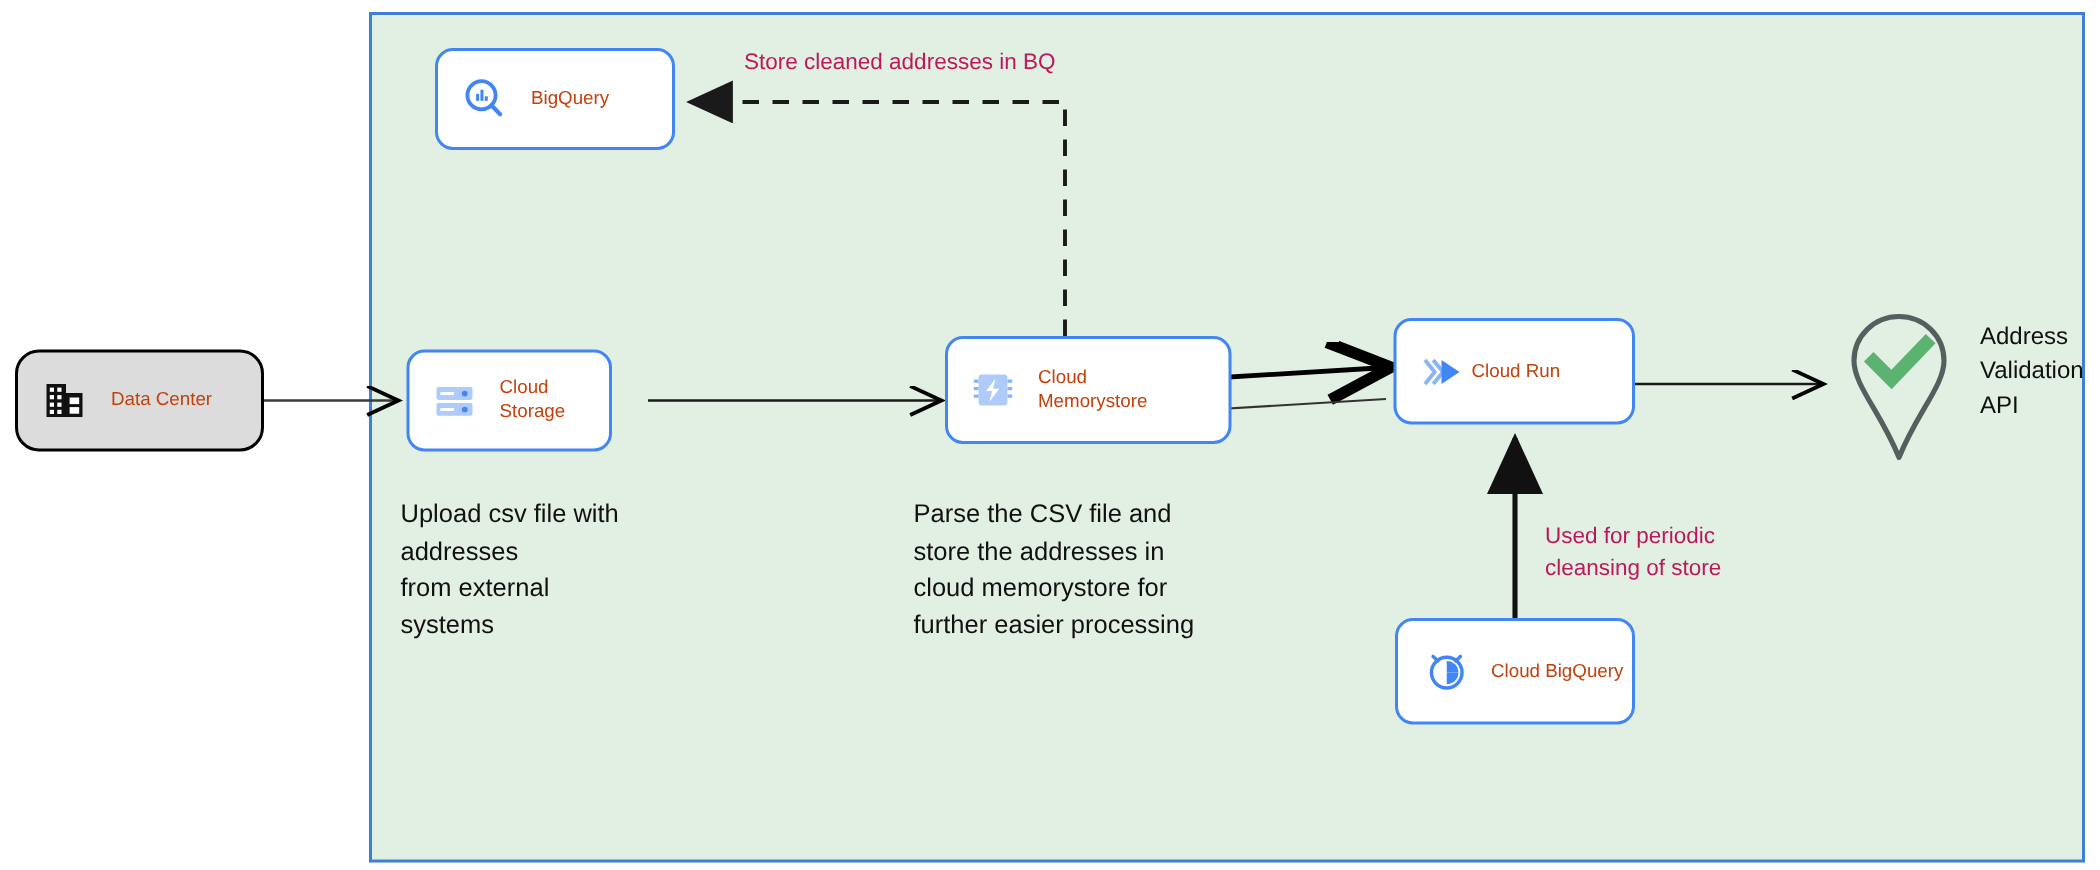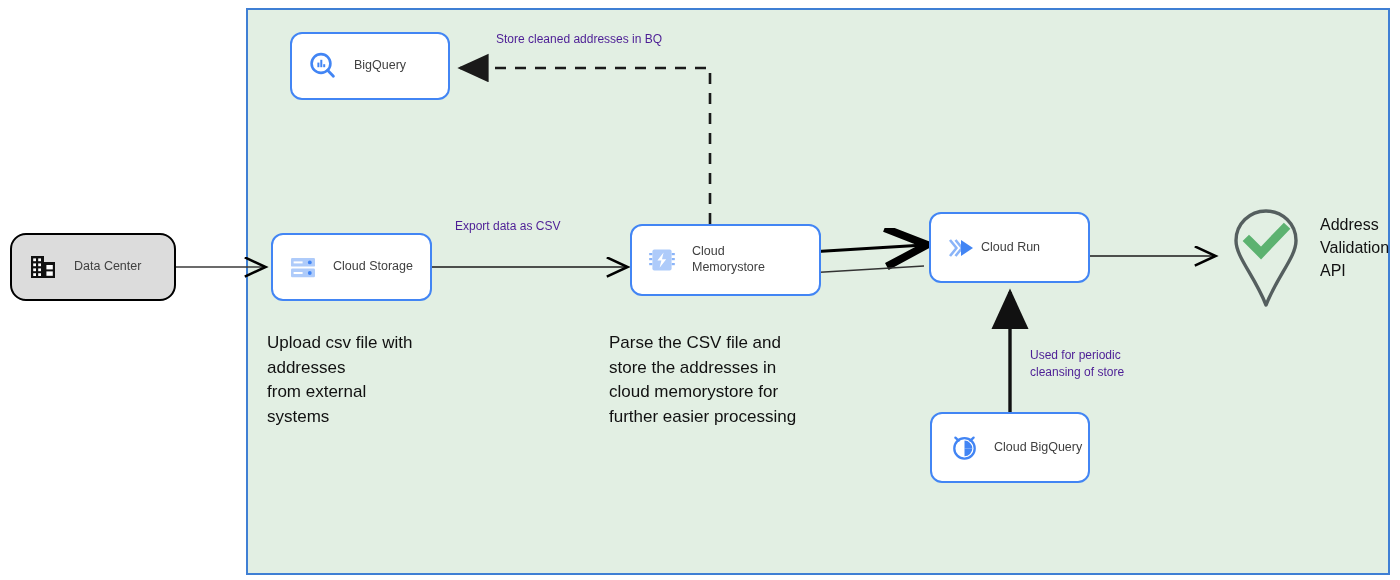--- a/index.html
+++ b/index.html
@@ -46,41 +46,41 @@
     border-radius: 16px;
   }
   .node-icon {
     flex: 0 0 auto;
     display: flex;
     align-items: center;
     justify-content: center;
   }
   .node-label {
     font-size: 12.5px;
-    color: #404040;
+    color: #c2410c;
     line-height: 1.25;
     white-space: pre-line;
   }
   .plain-icon-node {
     position: absolute;
     display: flex;
     flex-direction: row;
     align-items: flex-start;
   }
   .annot {
     position: absolute;
     font-size: 17px;
     color: #111111;
     line-height: 1.45;
     white-space: pre-line;
   }
   .edge-label {
     position: absolute;
-    font-size: 12px;
-    color: #4c1d95;
+    font-size: 15px;
+    color: #be185d;
     line-height: 1.4;
     white-space: pre-line;
   }
   svg.wires {
     position: absolute;
     left: 0;
     top: 0;
     width: 1400px;
     height: 580px;
     overflow: visible;
@@ -156,21 +156,21 @@
           <rect x="10.4" y="12.6" width="2" height="4.6"></rect>
           <rect x="13.3" y="9.8" width="2" height="7.4"></rect>
           <rect x="16.2" y="14.2" width="2" height="3"></rect>
         </g>
         <line x1="20.6" y1="20.2" x2="26.4" y2="26.2" stroke="#4285f4" stroke-width="2.8" stroke-linecap="round"></line>
       </svg>
     </span>
     <span class="node-label" style="margin-left:14px;">BigQuery</span>
   </div>
 
-  <div class="node node-gcp" style="left:271px; top:233px; width:161px; height:68px; padding-left:14px;">
+  <div class="node node-gcp" style="left:271px; top:233px; width:137px; height:68px; padding-left:14px;">
     <span class="node-icon" style="width:32px;height:32px;">
       <svg width="30" height="30" viewBox="0 0 30 30">
         <rect x="3" y="6" width="24" height="8.6" rx="1.2" fill="#aecbfa"></rect>
         <rect x="3" y="16.6" width="24" height="8.6" rx="1.2" fill="#aecbfa"></rect>
         <rect x="5.6" y="9.4" width="9" height="2" fill="#ffffff"></rect>
         <rect x="5.6" y="20.0" width="9" height="2" fill="#ffffff"></rect>
         <circle cx="21.8" cy="10.4" r="1.9" fill="#4285f4"></circle>
         <circle cx="21.8" cy="21.0" r="1.9" fill="#4285f4"></circle>
       </svg>
     </span>
@@ -226,21 +226,20 @@
         <path d="M38,6 C21.5,6 8,19 8,35.5 C8,52 26,70 38,100 C50,70 68,52 68,35.5 C68,19 54.5,6 38,6 Z" fill="none" stroke="#555f5f" stroke-width="3.4" stroke-linejoin="round"></path>
         <path d="M21,36 L33,48 L56,24" fill="none" stroke="#5cb270" stroke-width="9" stroke-linecap="square" stroke-linejoin="miter"></path>
       </svg>
     </span>
     <span class="annot" style="position:relative; left:16px; top:8px; font-size:16px;">Address Validation
 API</span>
   </div>
 
   <div class="edge-label" style="left:496px; top:31px;">Store cleaned addresses in BQ</div>
 
-  <div class="edge-label" style="left:455px; top:218px;">Export data as CSV</div>
 
   <div class="edge-label" style="left:1030px; top:347px;">Used for periodic
 cleansing of store</div>
 
   <div class="annot" style="left:609px; top:331px; width:300px;">Parse the CSV file and
 store the addresses in
 cloud  memorystore for
 further easier processing</div>
 
   <div class="annot" style="left:267px; top:331px; width:270px;">Upload csv file with

